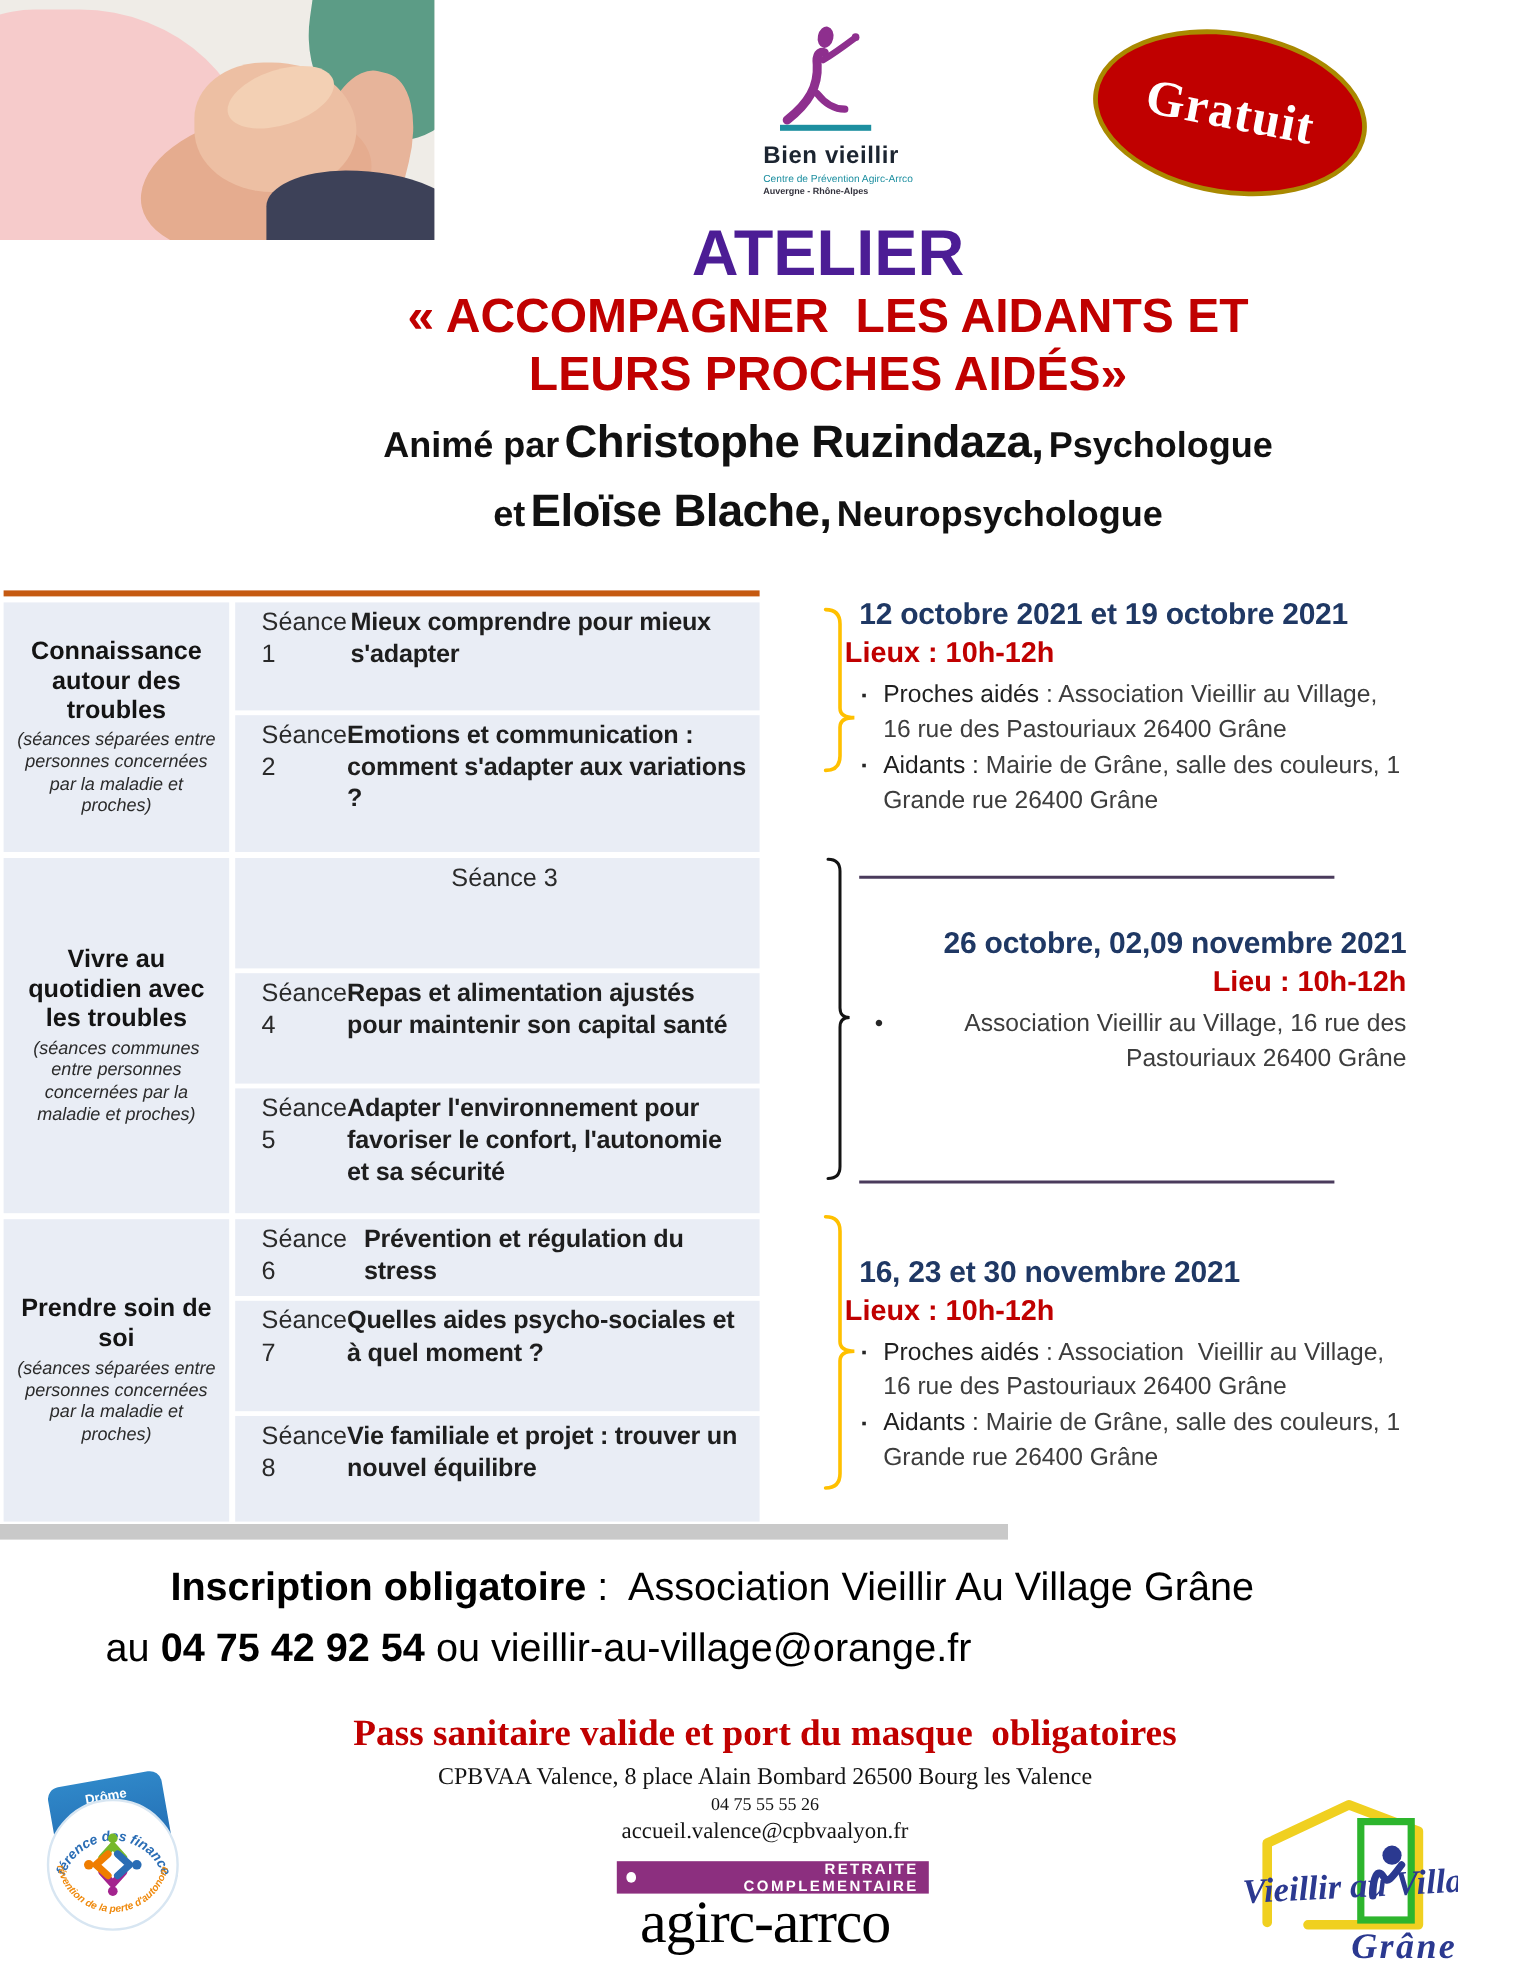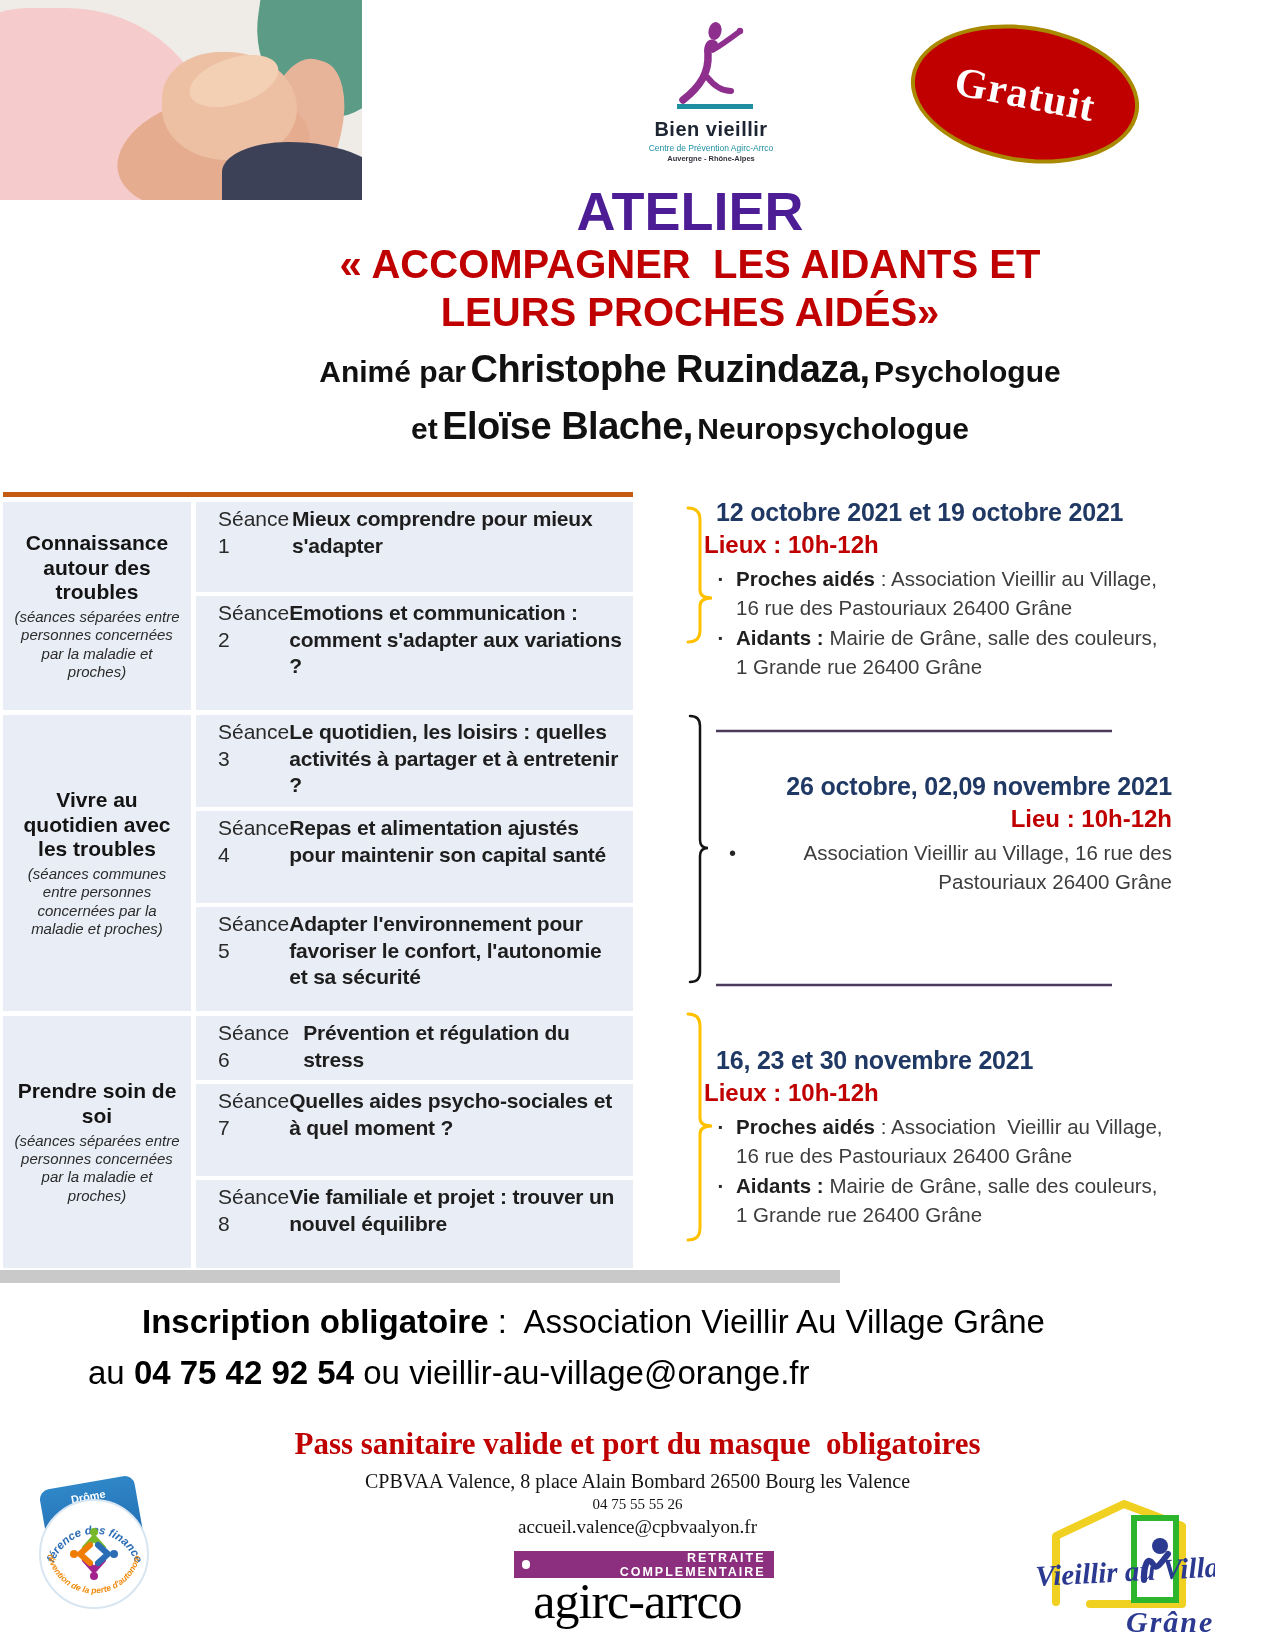--- a/index.html
+++ b/index.html
@@ -5,21 +5,21 @@
   html,body { margin:0; padding:0; background:#888; }
   .page {
     position:relative; width:1275px; height:1650px; margin:0 auto;
     background:#ffffff; overflow:hidden;
     font-family:"Liberation Sans", sans-serif;
   }
   
   .photo { position:absolute; left:0; top:0; width:362px; height:200px; background:#efece7; overflow:hidden; }
   .photo .blob { position:absolute; }
   
-  .bv-logo { position:absolute; left:636px; top:20px; width:150px; text-align:center; }
+  .bv-logo { position:absolute; left:636px; top:20px; width:150px; }
   .bv-name { font-size:20px; font-weight:bold; color:#1c2531; letter-spacing:0.5px; margin-top:2px; }
   .bv-sub1 { font-size:8.5px; color:#1d8fa0; margin-top:2px; }
   .bv-sub2 { font-size:7.5px; font-weight:bold; color:#33323d; margin-top:1px; }
   
   .gratuit { position:absolute; left:910px; top:26px; width:230px; height:136px; transform:rotate(9deg); }
   .gratuit-ellipse {
     width:100%; height:100%; border-radius:50%;
     background:#C00000; border:4px solid #a98900; box-sizing:border-box;
     display:flex; align-items:center; justify-content:center;
   }
@@ -49,21 +49,21 @@
   .session-title { font-size:21px; font-weight:bold; color:#1e1e1e; line-height:1.27; letter-spacing:-0.2px; white-space:pre-wrap; }
   .table-shadow { position:absolute; left:0; top:1270px; width:840px; height:13px; background:#c9c9c9; }
   
   .sched-block { position:absolute; left:700px; width:472px; }
   .s-dates { margin:0 0 4px; font-size:25px; font-weight:bold; color:#1F3864; letter-spacing:-0.2px; padding-left:16px; }
   .s-venue { margin:0 0 6px; font-size:24px; font-weight:bold; color:#C00000; padding-left:4px; }
   .s-item  { display:flex; font-size:20.5px; color:#3d3d3d; line-height:1.4; margin:2px 0; white-space:pre-wrap; }
   .s-marker { flex:none; width:36px; padding-left:18px; box-sizing:border-box; color:#262626; }
   .s-marker.square { font-size:12px; padding-top:6px; }
   .s-marker.disc { font-size:20px; }
-  .s-lead { font-weight:bold; color:#1f1f1f; }
+  .s-lead { font-weight:normal; color:#1f1f1f; }
   .overlay { position:absolute; left:0; top:0; pointer-events:none; }
   
   .registration { position:absolute; left:88px; top:1296px; width:1105px; }
   .reg-line { margin:0; font-size:33px; color:#000; line-height:1.55; white-space:pre-wrap; }
   .reg-line b { font-weight:bold; }
   .reg-line1 { padding-left:54px; }
   
   .notice { position:absolute; top:1426px; left:0; right:0; text-align:center;
             font-family:"Liberation Serif", serif; font-size:31px; font-weight:bold;
             color:#C00000; white-space:pre-wrap; }
@@ -151,21 +151,20 @@
         </div>
       </div>
       <div class="band">
         <div class="cat-cell">
           <div class="cat-title">Vivre au quotidien avec les troubles</div>
           <div class="cat-note">(séances communes entre personnes concernées par la maladie et proches)</div>
         </div>
         <div class="rows">
           <div class="session-cell" style="height: 92px;">
             <div class="session-label">Séance 3</div>
-            <div class="session-title">Le quotidien, les loisirs : quelles activités à partager et à entretenir ?</div>
           </div>
           <div class="session-cell" style="height: 92px;">
             <div class="session-label">Séance 4</div>
             <div class="session-title">Repas et alimentation ajustés pour maintenir son capital santé</div>
           </div>
           <div class="session-cell" style="height: 104px;">
             <div class="session-label">Séance 5</div>
             <div class="session-title">Adapter l'environnement pour favoriser le confort, l'autonomie et sa sécurité</div>
           </div>
         </div>

